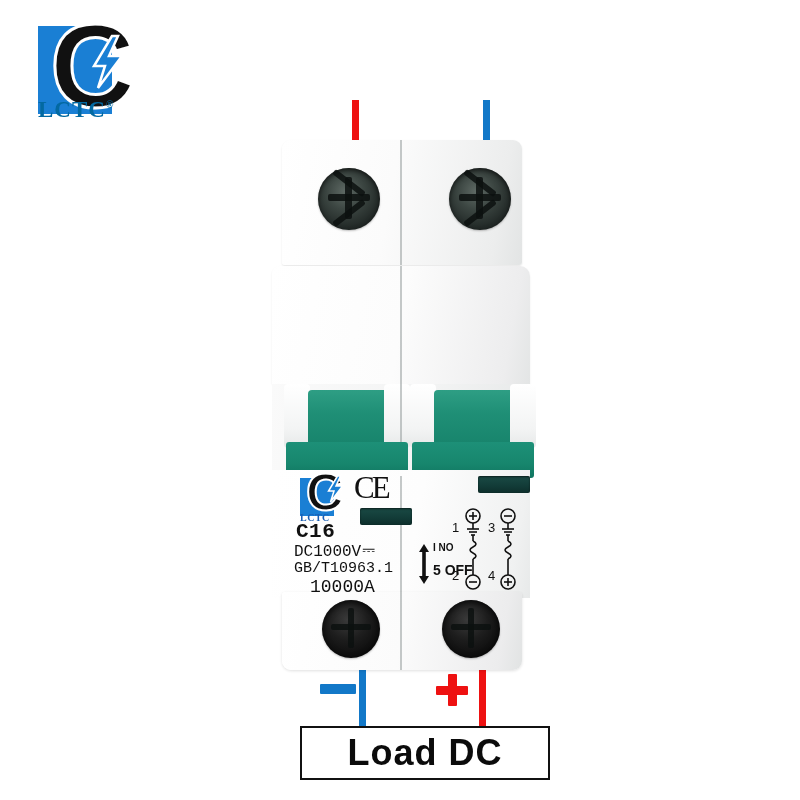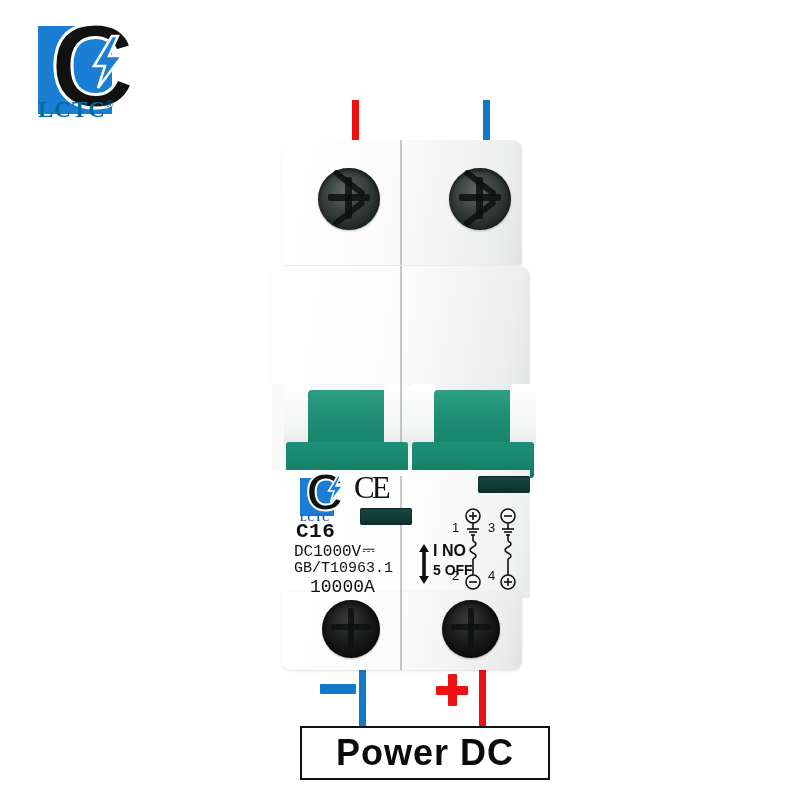--- a/index.html
+++ b/index.html
@@ -154,21 +154,21 @@
   }
   .spec{position:absolute;color:#111;font-family:Liberation Mono, monospace;}
   .spec-model{left:24px;top:50px;font-size:21px;font-weight:bold;letter-spacing:.5px;}
   .spec-volt{left:22px;top:72px;font-size:16px;}
   .spec-std{left:22px;top:90px;font-size:15px;}
   .spec-break{left:38px;top:107px;font-size:18px;}
   .dc-sym{display:inline-block;position:relative;top:-1px;margin-left:1px;}
 
   .onoff{position:absolute;left:146px;top:72px;width:62px;height:44px;}
   .onoff .arrows{position:absolute;left:0;top:2px;width:12px;height:40px;}
-  .onoff .t1{position:absolute;left:15px;top:0px;font-size:16px;font-weight:bold;color:#111;}
+  .onoff .t1{position:absolute;left:15px;top:0px;font-size:10px;font-weight:bold;color:#111;}
   .onoff .t2{position:absolute;left:15px;top:20px;font-size:14px;font-weight:bold;color:#111;}
 
   .schematic{position:absolute;left:176px;top:38px;width:78px;height:82px;}
   .schem-win{left:206px;top:6px;}
 
   svg{display:block;overflow:visible;}
 </style>
 </head>
 <body>
 
@@ -186,21 +186,21 @@
       <span>LCTC</span><span class="logo-reg">®</span>
     </div>
   </div>
 
   <div class="lead red" style="left:352px;top:100px;height:80px;"></div>
   <div class="dot red" style="left:345px;top:172px;"></div>
   <div class="lead blue" style="left:483px;top:100px;height:80px;"></div>
   <div class="dot blue" style="left:476px;top:172px;"></div>
 
   <div class="callout" id="callout-load">
-    <span>Power  DC</span>
+    <span>Load  DC</span>
   </div>
   <div class="lead blue" style="left:359px;top:632px;height:94px;"></div>
   <div class="dot blue" style="left:352px;top:626px;"></div>
   <div class="lead red" style="left:479px;top:632px;height:94px;"></div>
   <div class="dot red" style="left:472px;top:626px;"></div>
 
   <div class="plus red" style="left:296px;top:156px;width:30px;height:30px;">
     <div class="bar-h" style="left:0;top:11px;width:30px;height:8px;"></div>
     <div class="bar-v" style="left:11px;top:0;width:8px;height:30px;"></div>
   </div>

